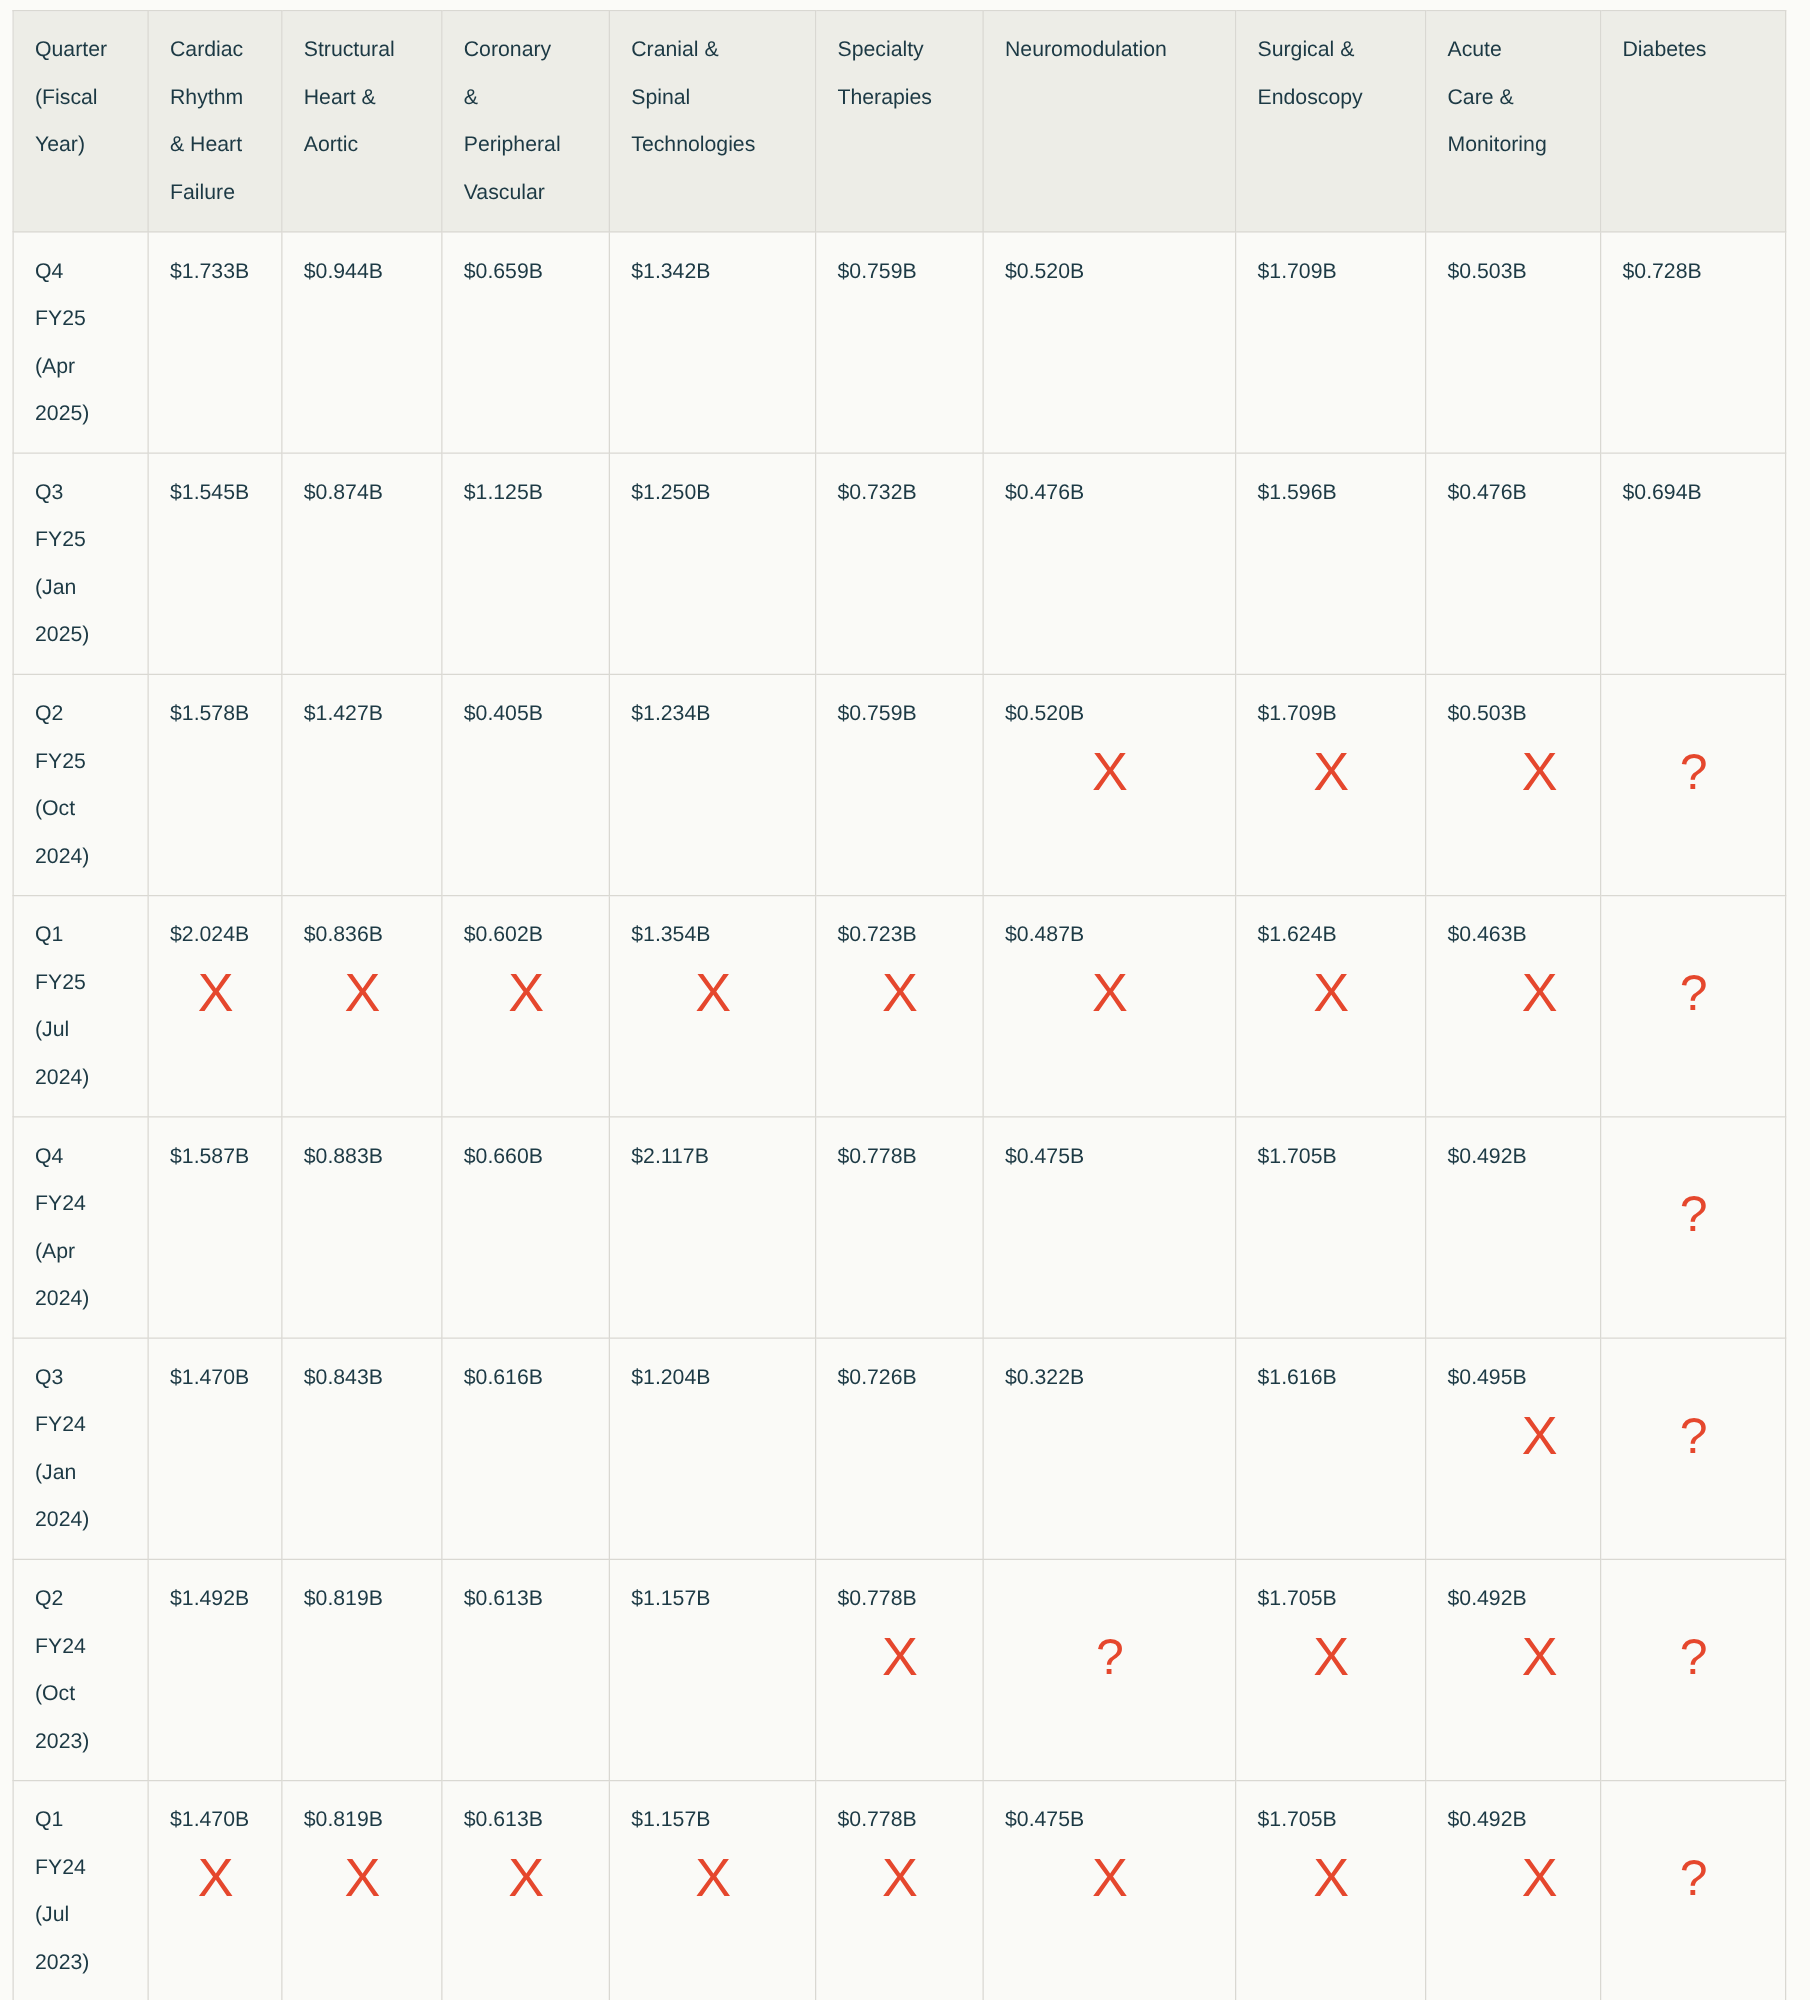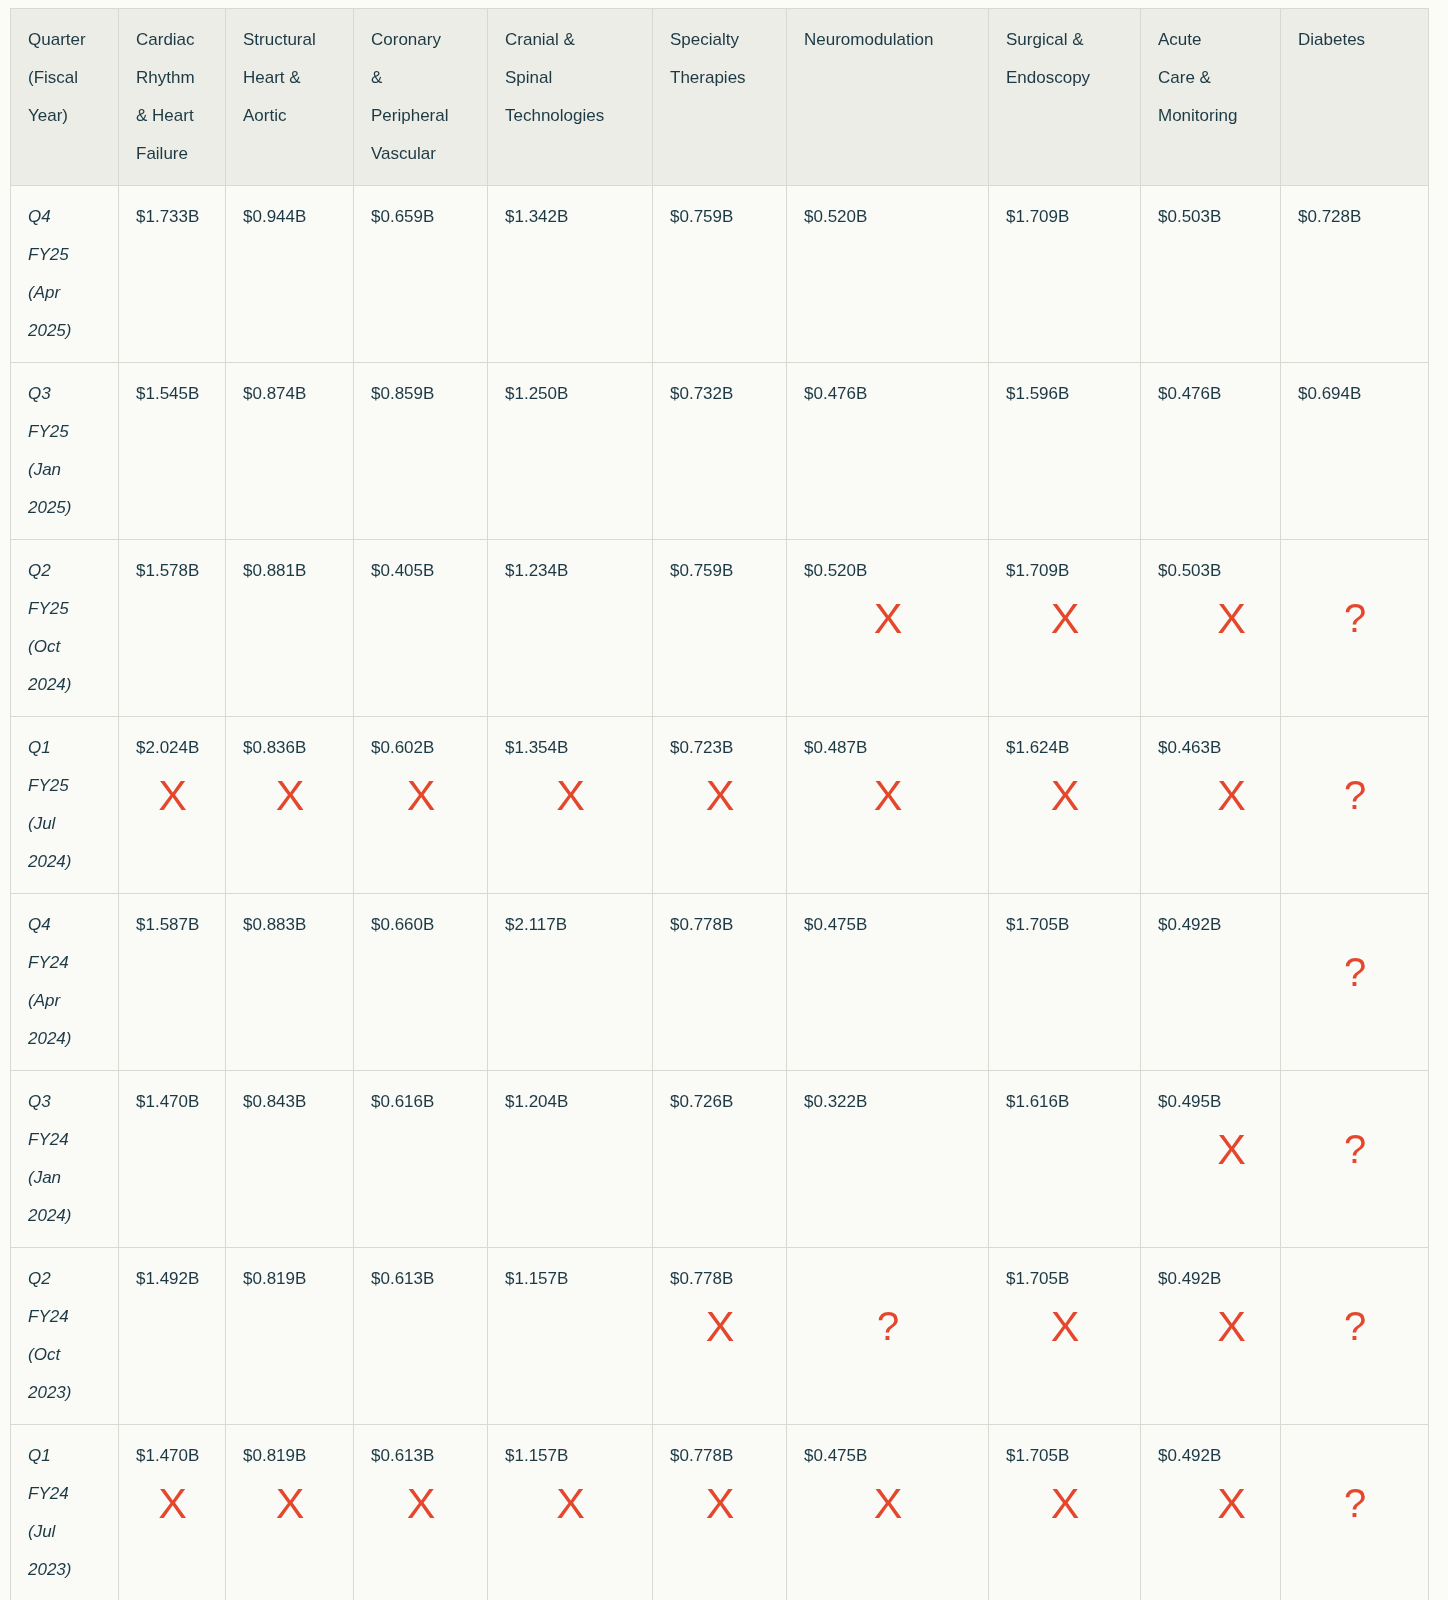--- a/index.html
+++ b/index.html
@@ -32,21 +32,21 @@
   }
   .rev-table thead tr { height: 174px; }
   .rev-table tbody tr { height: 175px; }
   .rev-table th {
     background: #ededе8;
     background: #ededE7;
     white-space: pre-line;
     color: #1c3944;
   }
   .rev-table td { background: #fafaf7; }
-  .quarter { white-space: pre-line; font-style: italic; }
+  .quarter { white-space: pre-line; }
   .val { min-height: 38px; }
   .mark {
     display: block;
     text-align: center;
     color: #e5472d;
     font-size: 43px;
     line-height: 48px;
     margin-top: 4px;
   }
   .mark.q { font-size: 40px; }
@@ -138,21 +138,21 @@
 FY25
 (Jan
 2025)</td>
           <td>
             <div class="val">$1.545B</div>
           </td>
           <td>
             <div class="val">$0.874B</div>
           </td>
           <td>
-            <div class="val">$0.859B</div>
+            <div class="val">$1.125B</div>
           </td>
           <td>
             <div class="val">$1.250B</div>
           </td>
           <td>
             <div class="val">$0.732B</div>
           </td>
           <td>
             <div class="val">$0.476B</div>
           </td>
@@ -168,21 +168,21 @@
         </tr>
         <tr>
           <td class="quarter">Q2
 FY25
 (Oct
 2024)</td>
           <td>
             <div class="val">$1.578B</div>
           </td>
           <td>
-            <div class="val">$0.881B</div>
+            <div class="val">$1.427B</div>
           </td>
           <td>
             <div class="val">$0.405B</div>
           </td>
           <td>
             <div class="val">$1.234B</div>
           </td>
           <td>
             <div class="val">$0.759B</div>
           </td>

